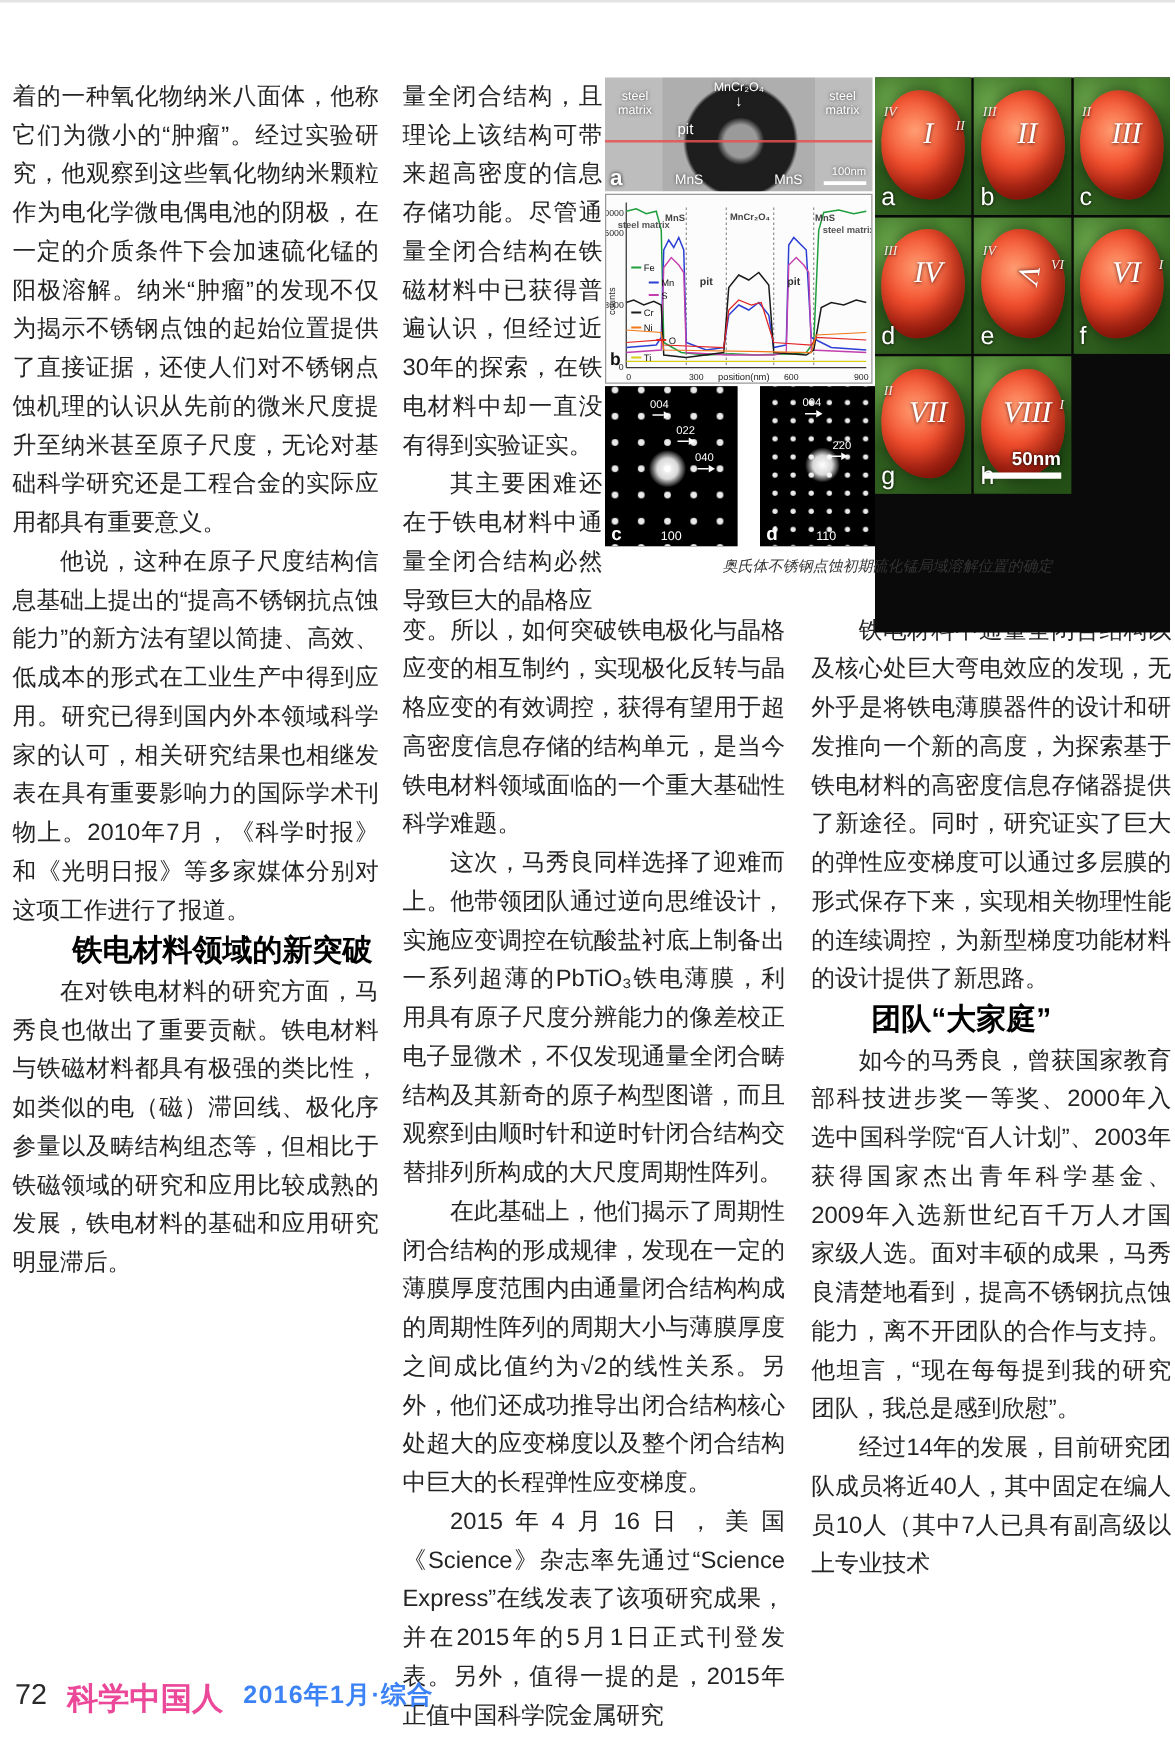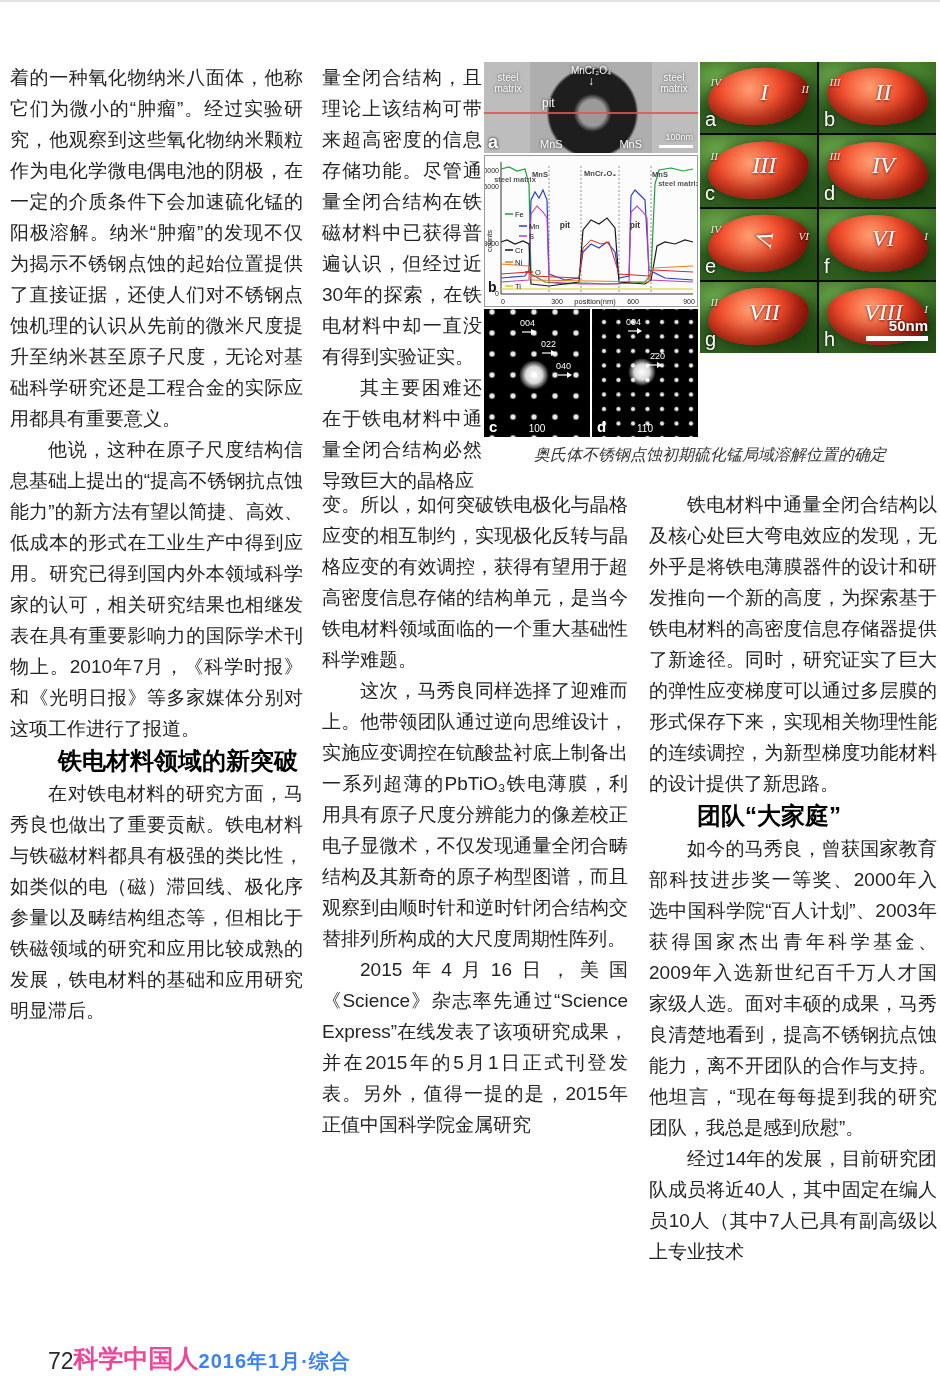--- a/index.html
+++ b/index.html
@@ -25,25 +25,25 @@
       background:radial-gradient(circle at 52% 56%, #9a9a9a 0 13px, #1e1e1e 19px 43px, rgba(30,30,30,0) 46px);}
   #panel-a .redline{position:absolute;left:0;top:50px;width:100%;height:2px;background:#e85050;opacity:.85;}
   .tem-label{position:absolute;color:#fff;font-size:10px;line-height:11px;text-align:center;
       text-shadow:0 0 3px rgba(0,0,0,.7);}
   #panel-a .letter{position:absolute;left:4px;bottom:0px;color:#fff;font-size:18px;font-weight:bold;
       text-shadow:0 0 3px #000;}
   #panel-a .sbar{position:absolute;right:5px;bottom:5px;width:34px;height:3px;background:#fff;}
   
   #panel-b{position:relative;width:214px;height:152px;margin-top:2px;background:#fcfcfc;border:1px solid #999;box-sizing:border-box;}
   
-  #panel-cd{display:flex;gap:2px;margin-top:2px;align-items:flex-end;}
+  #panel-cd{display:flex;gap:18px;margin-top:2px;align-items:flex-end;}
   .diff{position:relative;width:106px;height:128px;background:#000;}
   
-  #tomo{position:absolute;right:0;top:0;width:236px;height:291px;display:grid;
-        grid-template-columns:1fr 1fr;grid-template-rows:repeat(4,1fr);gap:2px;background:#0a0a0a;}
+  #tomo{position:absolute;right:0;top:0;width:236px;height:444px;display:grid;
+        grid-template-columns:1fr 1fr 1fr;grid-template-rows:repeat(4,1fr);gap:2px;background:#0a0a0a;}
   .tomo-cell{position:relative;overflow:hidden;
       background:radial-gradient(ellipse at 18% 22%, rgba(124,190,86,.85), rgba(0,0,0,0) 42%),
                  radial-gradient(ellipse at 82% 78%, rgba(28,70,16,.9), rgba(0,0,0,0) 55%),
                  radial-gradient(ellipse at 72% 14%, rgba(92,158,58,.8), rgba(0,0,0,0) 45%),
                  #2e5c1e;}
   .blob{position:absolute;left:7%;top:9%;width:86%;height:80%;border-radius:48% 52% 44% 56% / 52% 46% 54% 48%;
       background:radial-gradient(circle at 42% 36%, #ff9d72 0%, #f4502e 42%, #bb1e0f 88%);
       box-shadow:inset -8px -10px 20px rgba(70,5,0,.55), 0 0 12px rgba(0,0,0,.45);}
   .tomo-cell:nth-child(odd) .blob{transform:rotate(-6deg);}
   .tomo-cell:nth-child(even) .blob{transform:rotate(5deg);border-radius:54% 46% 56% 44% / 48% 54% 46% 52%;}
@@ -54,23 +54,23 @@
   .subnum{position:absolute;color:#f4e9e2;font-family:"Liberation Serif","DejaVu Serif",serif;
       font-style:italic;font-size:11px;text-shadow:0 1px 2px rgba(0,0,0,.7);}
   .subnum.sl{left:9%;top:20%;}
   .subnum.sr{right:7%;top:30%;}
   .tomo-letter{position:absolute;left:5px;bottom:2px;color:#fff;font-size:20px;text-shadow:0 0 3px #000;}
   .tomo-scale{position:absolute;right:8px;bottom:12px;text-align:right;}
   .tomo-scale .bar{width:62px;height:5px;background:#fff;margin-top:2px;}
   .tomo-scale .txt{color:#fff;font-size:15px;font-weight:bold;text-shadow:0 0 3px #000;}
   
   #fig-caption{position:absolute;left:484px;top:445px;width:452px;text-align:center;
-      font-family:"Liberation Serif","DejaVu Serif",serif;font-style:italic;font-size:16px;color:#333;}
-  
-  #footer{position:absolute;left:12px;top:1342px;display:flex;align-items:flex-end;margin-left:36px;}
+      font-family:"Liberation Serif","DejaVu Serif",serif;font-style:italic;font-size:12px;color:#333;}
+  
+  #footer{position:absolute;left:12px;top:1342px;display:flex;align-items:flex-start;gap:16px;}
   #footer .pnum{font-size:23px;color:#2a2a2a;}
   #footer .mag{font-size:25px;font-weight:bold;color:#ec4899;}
   #footer .issue{font-size:20px;font-weight:bold;color:#3b82f6;letter-spacing:1px;}
 </style>
 </head>
 <body>
 
 <div class="page">
   <div class="topline"></div>
 
@@ -83,20 +83,21 @@
   </div>
 
   <div id="col2narrow" class="col">
     <p class="noindent">量全闭合结构，且理论上该结构可带来超高密度的信息存储功能。尽管通量全闭合结构在铁磁材料中已获得普遍认识，但经过近30年的探索，在铁电材料中却一直没有得到实验证实。</p>
     <p>其主要困难还在于铁电材料中通量全闭合结构必然导致巨大的晶格应</p>
   </div>
 
   <div id="col2full" class="col">
     <p class="noindent">变。所以，如何突破铁电极化与晶格应变的相互制约，实现极化反转与晶格应变的有效调控，获得有望用于超高密度信息存储的结构单元，是当今铁电材料领域面临的一个重大基础性科学难题。</p>
     <p>这次，马秀良同样选择了迎难而上。他带领团队通过逆向思维设计，实施应变调控在钪酸盐衬底上制备出一系列超薄的PbTiO₃铁电薄膜，利用具有原子尺度分辨能力的像差校正电子显微术，不仅发现通量全闭合畴结构及其新奇的原子构型图谱，而且观察到由顺时针和逆时针闭合结构交替排列所构成的大尺度周期性阵列。</p>
+    <p>在此基础上，他们揭示了周期性闭合结构的形成规律，发现在一定的薄膜厚度范围内由通量闭合结构构成的周期性阵列的周期大小与薄膜厚度之间成比值约为√2的线性关系。另外，他们还成功推导出闭合结构核心处超大的应变梯度以及整个闭合结构中巨大的长程弹性应变梯度。</p>
     <p>2015年4月16日，美国《Science》杂志率先通过“Science Express”在线发表了该项研究成果，并在2015年的5月1日正式刊登发表。另外，值得一提的是，2015年正值中国科学院金属研究</p>
   </div>
 
   <div id="col3" class="col">
     <p>铁电材料中通量全闭合结构以及核心处巨大弯电效应的发现，无外乎是将铁电薄膜器件的设计和研发推向一个新的高度，为探索基于铁电材料的高密度信息存储器提供了新途径。同时，研究证实了巨大的弹性应变梯度可以通过多层膜的形式保存下来，实现相关物理性能的连续调控，为新型梯度功能材料的设计提供了新思路。</p>
     <p class="h2">团队“大家庭”</p>
     <p>如今的马秀良，曾获国家教育部科技进步奖一等奖、2000年入选中国科学院“百人计划”、2003年获得国家杰出青年科学基金、2009年入选新世纪百千万人才国家级人选。面对丰硕的成果，马秀良清楚地看到，提高不锈钢抗点蚀能力，离不开团队的合作与支持。他坦言，“现在每每提到我的研究团队，我总是感到欣慰”。</p>
     <p>经过14年的发展，目前研究团队成员将近40人，其中固定在编人员10人（其中7人已具有副高级以上专业技术</p>
   </div>
 

